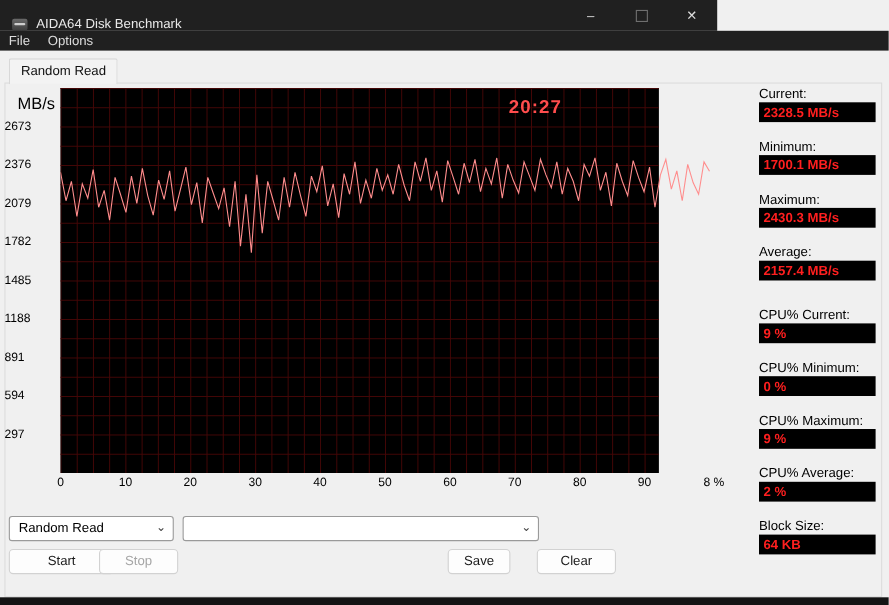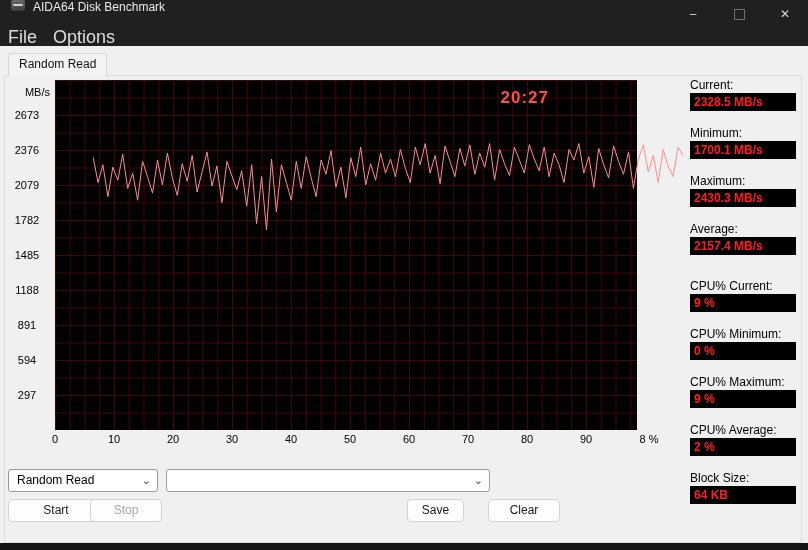--- a/index.html
+++ b/index.html
@@ -4,22 +4,22 @@
 <style>
   html,body { margin:0; padding:0; }
   body {
     width:808px; height:550px; position:relative; overflow:hidden;
     background:#f0f0f0;
     font-family:"Liberation Sans", sans-serif;
     -webkit-font-smoothing:antialiased;
   }
   
   .titlebar {
-    position:absolute; top:0; left:0; width:808px; height:28px;
-    background:#202020; color:#e9e9e9; display:flex; align-items:flex-start;
+    position:absolute; top:0; left:0; width:652px; height:28px;
+    background:#202020; color:#e9e9e9; display:flex; align-items:flex-end;
     font-size:12px;
   }
   .app-icon {
     width:14px; height:11px; margin:0 8px 0 11px; border-radius:2px;
     background:linear-gradient(#6a6a6a,#3d3d3d); position:relative; flex:none;
   }
   .app-icon::after {
     content:""; position:absolute; left:2px; right:2px; top:4px; height:2px;
     background:#cfcfcf; border-radius:1px;
   }
@@ -27,21 +27,21 @@
   .win-controls { margin-left:auto; display:flex; height:28px; }
   .win-btn {
     width:46px; height:28px; display:flex; align-items:center; justify-content:center;
     color:#dcdcdc; font-size:12px; cursor:default;
   }
   .win-btn .maxbox { width:9px; height:9px; border:1px solid #6f6f6f; }
   
   .menubar {
     position:absolute; top:28px; left:0; width:808px; height:18px;
     background:#202020; color:#dddddd; display:flex; align-items:center;
-    font-size:18px;
+    font-size:12px;
   }
   .menu-item { padding:0 8px; height:18px; line-height:18px; }
   
   .tab-pane {
     position:absolute; left:4px; top:75px; width:798px; height:468px;
     border:1px solid #dcdcdc; background:#f0f0f0; box-sizing:border-box;
   }
   .tab {
     position:absolute; left:8px; top:53px; height:22px; padding:0 10px;
     background:#f3f3f3; border:1px solid #d5d5d5; border-bottom:1px solid #f0f0f0;
@@ -49,32 +49,31 @@
     z-index:2;
   }
   
   .plot {
     position:absolute; left:55px; top:80px; width:544px; height:350px;
     background-color:#000000;
     background-image:
       linear-gradient(#440606 1px, transparent 1px),
       linear-gradient(90deg, #440606 1px, transparent 1px);
     background-size:100% 17.5px, 14.75px 100%;
-    padding-left:38px;
   }
   .time-label {
     position:absolute; top:8px; right:88px;
     color:#ff4d4d; font-size:17px; font-weight:bold; letter-spacing:1px;
   }
   .axis-title {
     position:absolute; left:4px; top:86px; width:46px; text-align:right;
-    font-size:11px; color:#000;
+    font-size:15px; color:#000;
   }
   .ytick {
-    position:absolute; left:4px; width:46px; text-align:center;
+    position:absolute; left:4px; width:46px; text-align:left;
     font-size:11px; color:#000; line-height:12px;
   }
   .xtick {
     position:absolute; top:433px; transform:translateX(-50%);
     font-size:11px; color:#000; white-space:nowrap;
   }
   
   .stat-label {
     position:absolute; left:690px; width:112px; font-size:12px; color:#000;
   }

